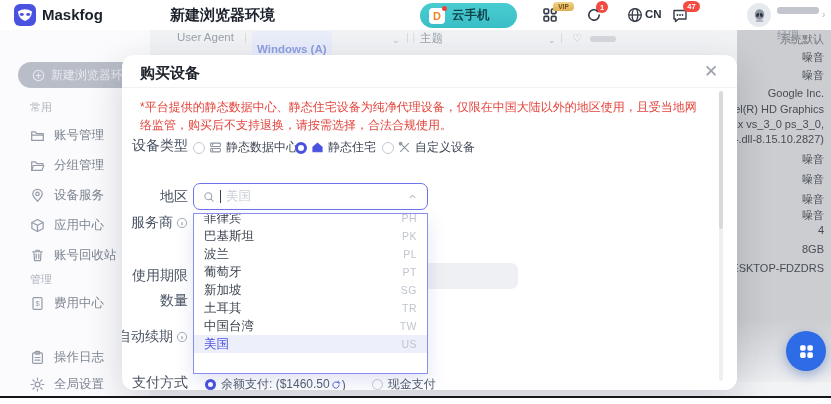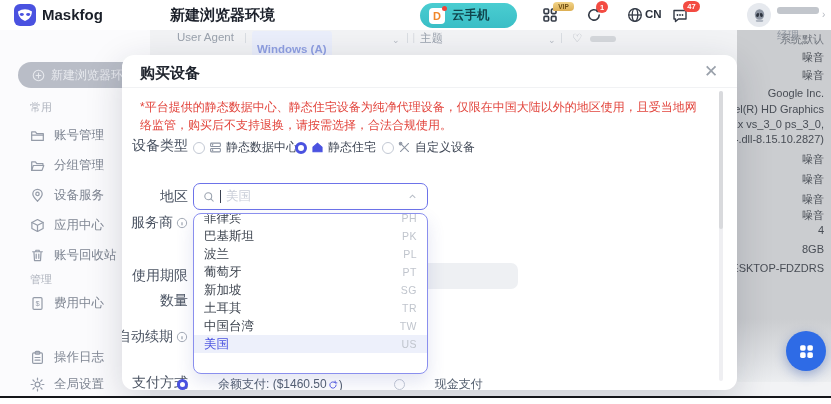--- a/index.html
+++ b/index.html
@@ -82,31 +82,31 @@
     border-radius:7px; background:#fff; display:flex; align-items:center; padding:0 9px; gap:5px; cursor:text; }
   .search-ic { width:12px; height:12px; stroke:#9aa2ae; fill:none; stroke-width:1.4; flex:0 0 auto; }
   .caret-bar { width:1px; height:13px; background:#3a4150; }
   .placeholder { font-size:12.5px; color:#c9ced8; flex:1; }
   .chevron-up { width:11px; height:11px; stroke:#b6bcc6; fill:none; stroke-width:1.5; }
 
   .gray-select { position:absolute; left:71px; top:208px; width:325px; height:26px; background:#eef0f3;
     border-radius:7px; z-index:1; cursor:pointer; }
 
   .dropdown { position:absolute; left:71px; top:158px; width:235px; height:161px; background:#fff;
-    border:1px solid #8a8fee; border-radius:8px; box-shadow:0 8px 18px rgba(60,70,160,.14);
+    border:1px solid #8a8fee; border-radius:0; box-shadow:0 8px 18px rgba(60,70,160,.14);
     overflow:hidden; z-index:5; }
   .dd-inner { margin-top:-5px; }
   .dd-item { height:18px; display:flex; align-items:center; justify-content:space-between;
     padding:0 10px; cursor:pointer; }
   .dd-item .dd-name { font-size:12.5px; color:#3c434e; }
   .dd-item .dd-code { font-size:10.5px; color:#c0c5cd; letter-spacing:.5px; }
   .dd-item.selected { background:#edf0fb; }
   .dd-item.selected .dd-name { color:#4a52e0; }
 
-  .pay-row { position:absolute; top:321px; left:55px; display:flex; align-items:center;gap:25px; }
+  .pay-row { position:absolute; top:321px; left:83px; display:flex; align-items:center; }
   .pay-text { font-size:12px; color:#556070; white-space:nowrap; display:inline-flex; align-items:center; }
   .refresh-blue { width:10px; height:10px; stroke:#4a52e0; fill:none; stroke-width:1.5; margin:0 1px; }
 
   .modal-scroll { position:absolute; left:597px; top:36px; width:4px; height:290px; background:#efeff2; border-radius:2px; }
   .modal-thumb { position:absolute; left:0; top:0; width:4px; height:138px; background:#d9dadd; border-radius:2px; }
 
   
   .fab { position:absolute; left:786px; top:331px; width:40px; height:40px; border-radius:50%; background:#2e6be6;
     box-shadow:0 4px 12px rgba(20,60,160,.35); display:flex; align-items:center; justify-content:center;
     z-index:12; cursor:pointer; }

